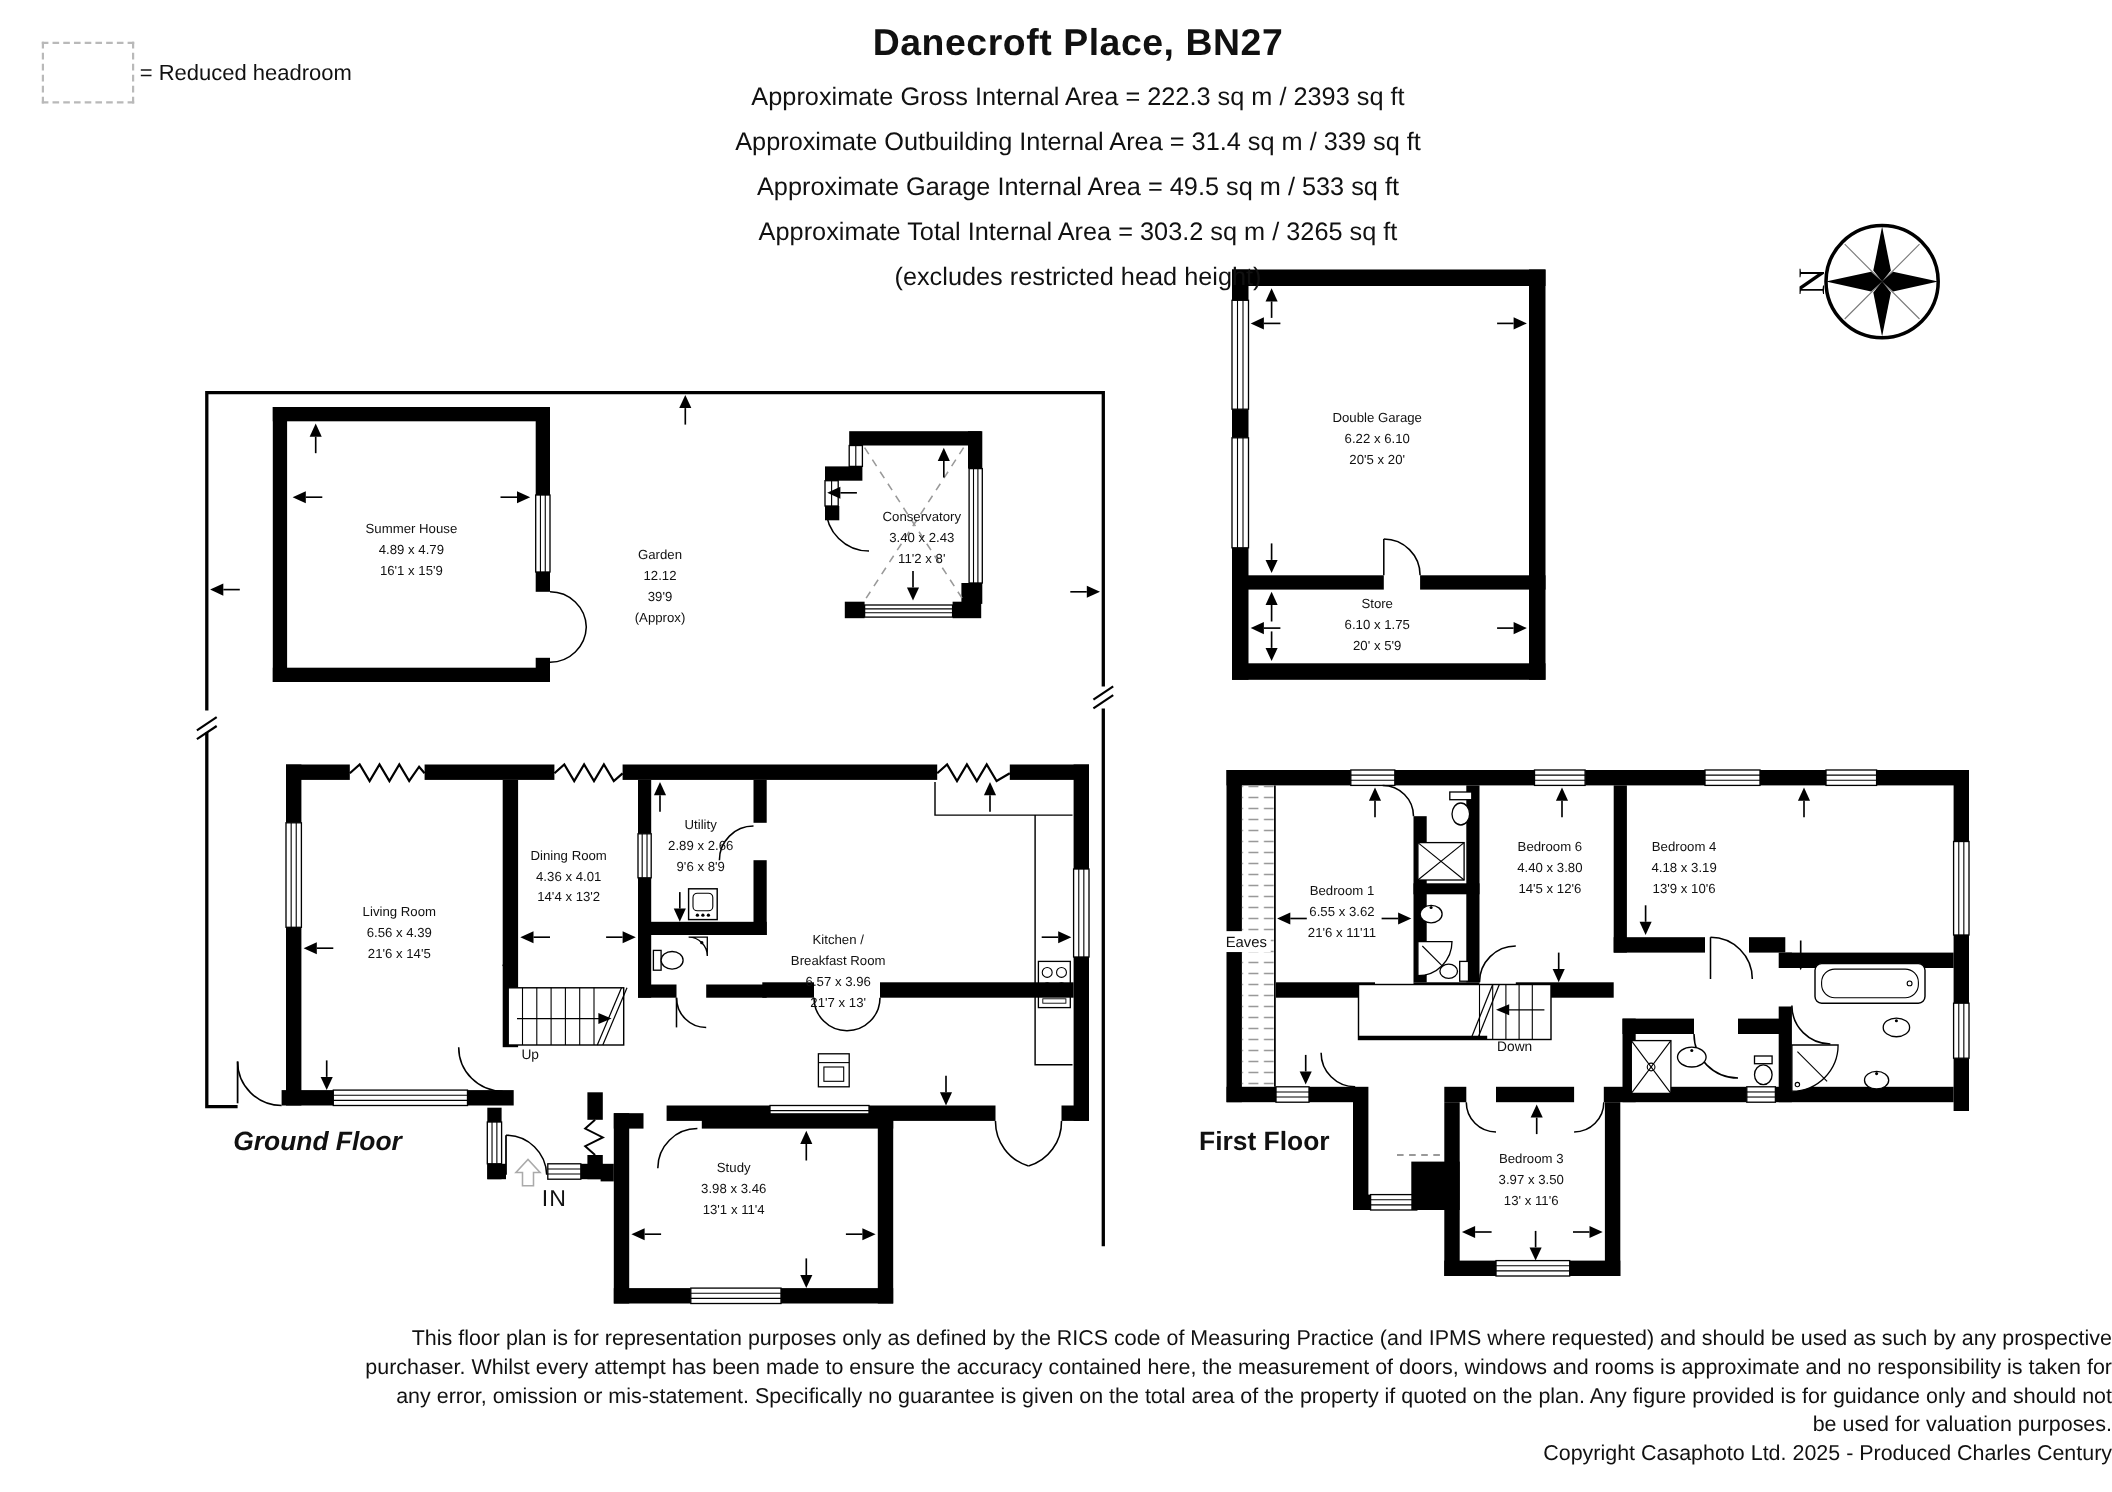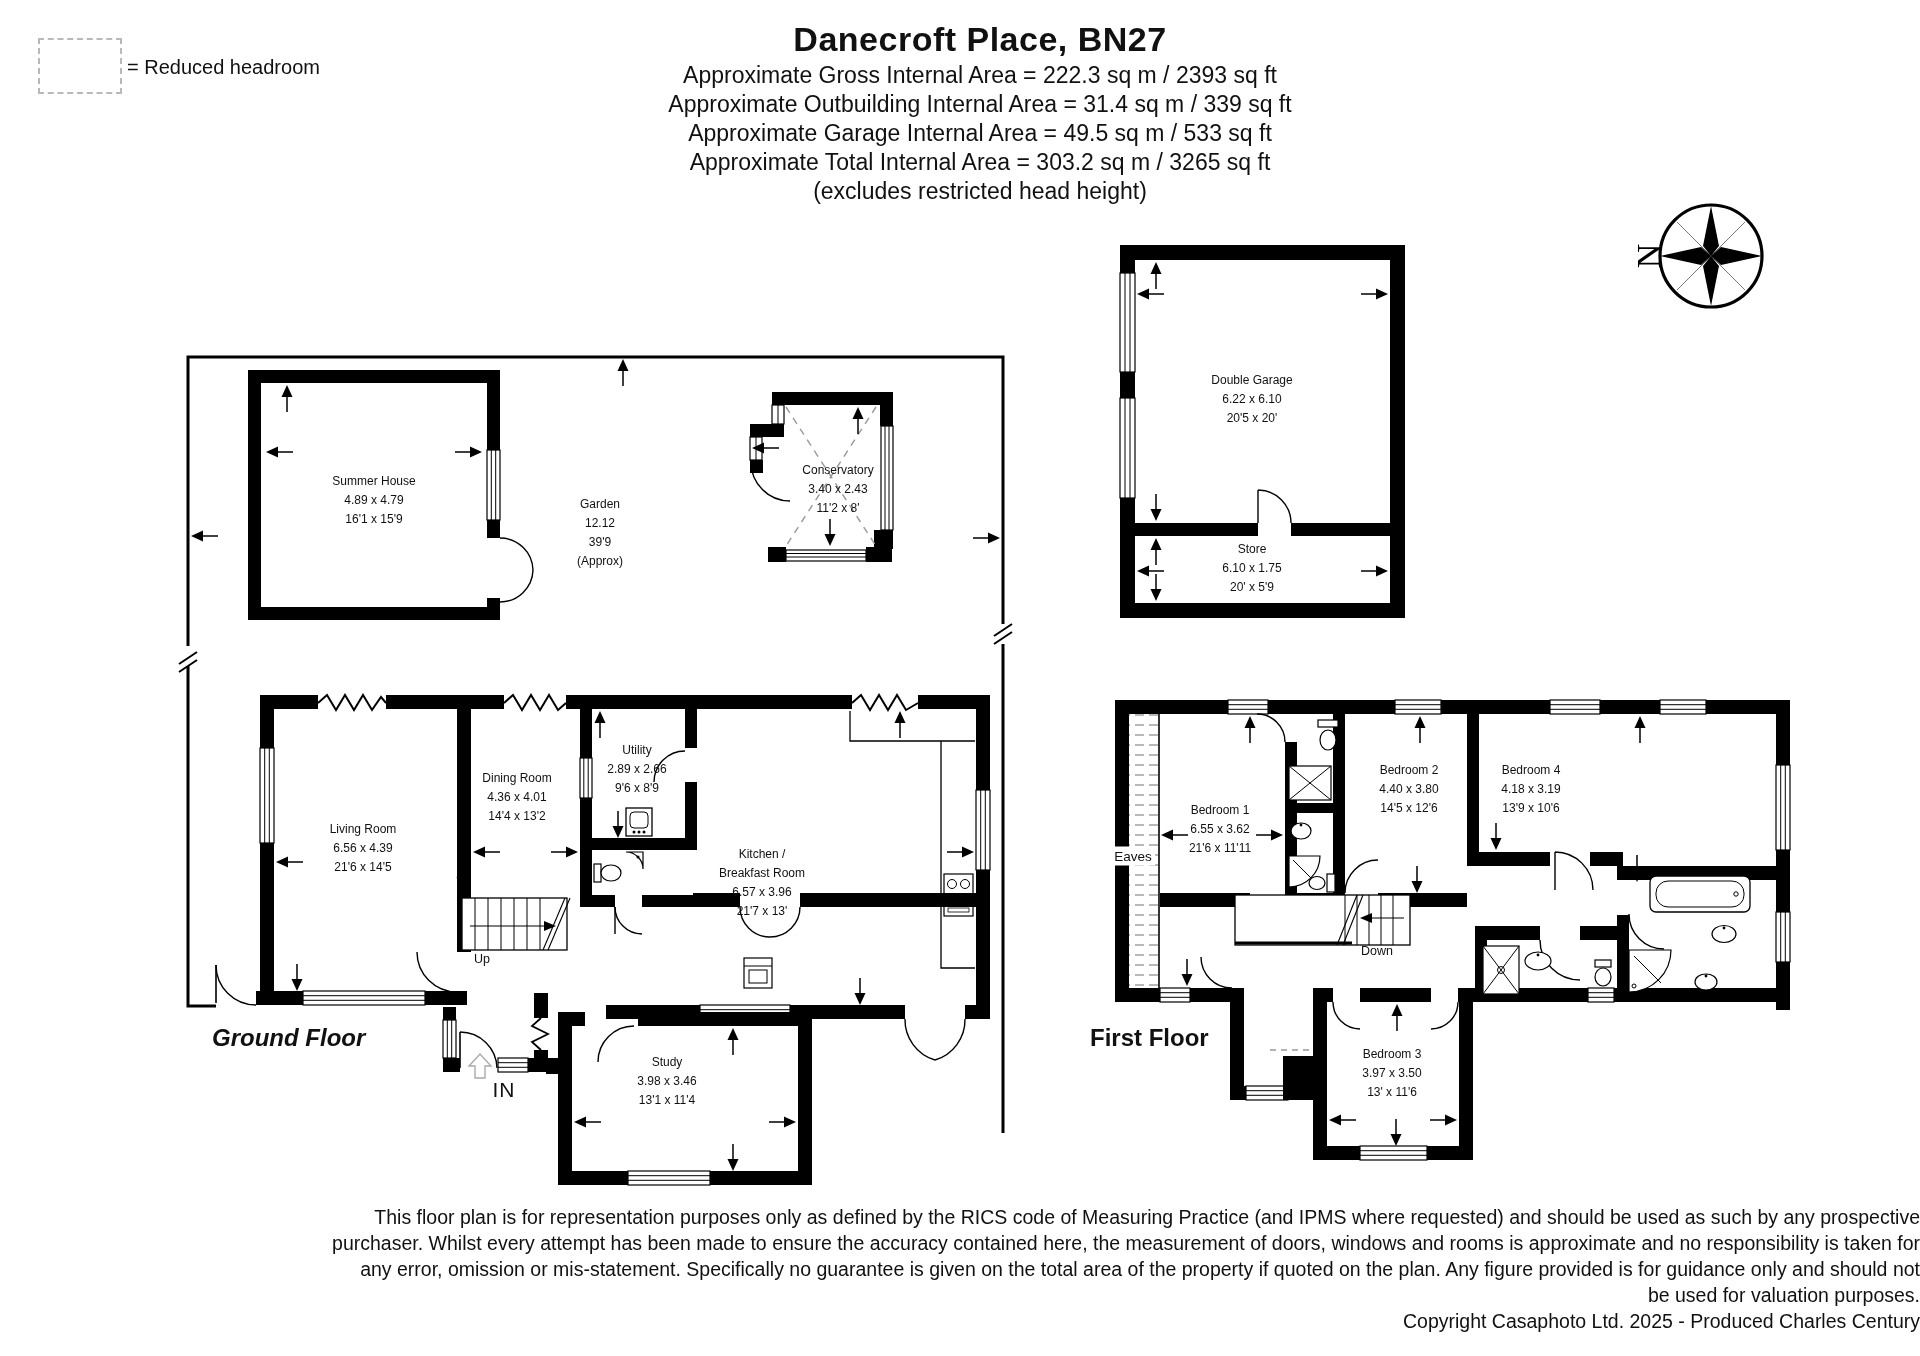--- a/index.html
+++ b/index.html
@@ -1,20 +1,20 @@
 <!DOCTYPE html>
 <html><head>
 <meta charset="utf-8">
 <style>
   html,body{margin:0;padding:0;background:#fff;}
   body{width:1920px;height:1356px;position:relative;font-family:"Liberation Sans",sans-serif;color:#111;overflow:hidden;}
   #plan{position:absolute;left:0;top:0;width:1920px;height:1356px;}
   .hdr{position:absolute;left:40px;right:0;top:20px;text-align:center;}
   .hdr .title{font-size:34px;font-weight:bold;letter-spacing:0.5px;}
-  .hdr .sub{font-size:23px;line-height:25px;margin-top:4px;}
+  .hdr .sub{font-size:23px;line-height:25px;margin-top:16px;}
   .legend-box{position:absolute;left:38px;top:38px;width:80px;height:52px;border:2px dashed #b9b9b9;}
   .legend-lab{position:absolute;left:127px;top:56px;font-size:20px;}
   .room-label{position:absolute;transform:translate(-50%,-50%);text-align:center;font-size:12px;line-height:19px;white-space:nowrap;}
   .room-label.small{font-size:13.5px;background:#fff;padding:0 3px;}
   .floor-label{position:absolute;font-size:24px;font-weight:bold;}
   .tiny{position:absolute;font-size:12.5px;transform:translate(-50%,-50%);}
   .in-label{position:absolute;font-size:21px;transform:translate(-50%,-50%);letter-spacing:1px;}
   .footer{position:absolute;left:0;right:0;top:1204px;text-align:right;font-size:19.5px;line-height:26px;}
 </style>
 </head>
@@ -531,21 +531,21 @@
   <div>Study</div>
   <div>3.98 x 3.46</div>
   <div>13'1 x 11'4</div>
 </div>
 <div class="room-label" style="left:1220px;top:829px;">
   <div>Bedroom 1</div>
   <div>6.55 x 3.62</div>
   <div>21'6 x 11'11</div>
 </div>
 <div class="room-label" style="left:1409px;top:789px;">
-  <div>Bedroom 2</div>
+  <div>Bedroom 6</div>
   <div>4.40 x 3.80</div>
   <div>14'5 x 12'6</div>
 </div>
 <div class="room-label" style="left:1531px;top:789px;">
   <div>Bedroom 4</div>
   <div>4.18 x 3.19</div>
   <div>13'9 x 10'6</div>
 </div>
 <div class="room-label" style="left:1392px;top:1073px;">
   <div>Bedroom 3</div>

